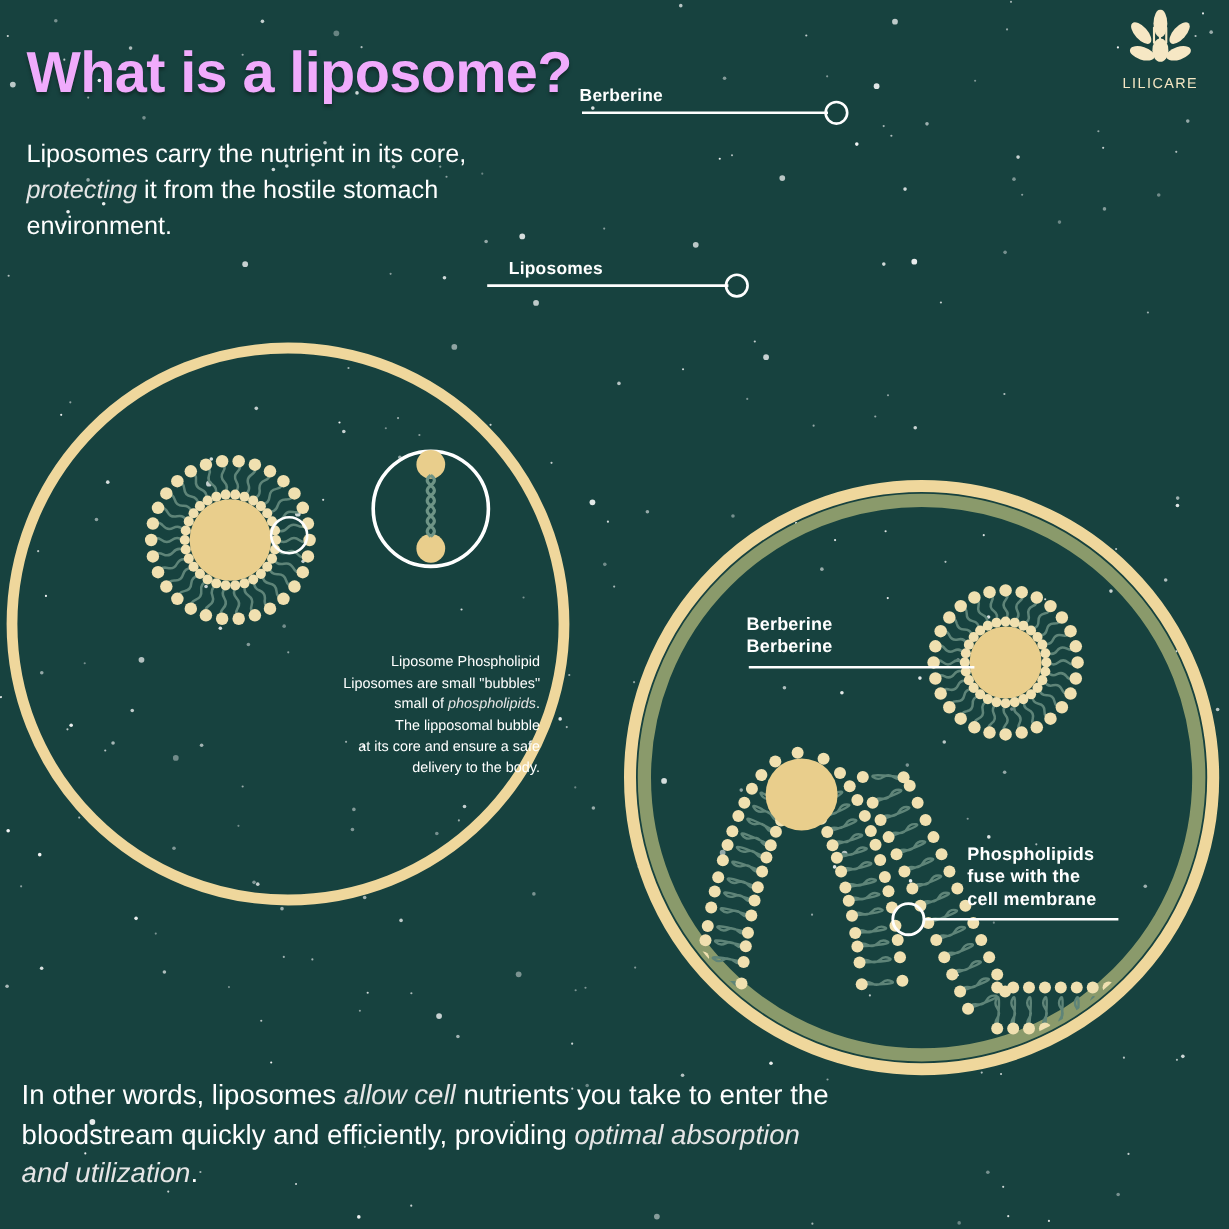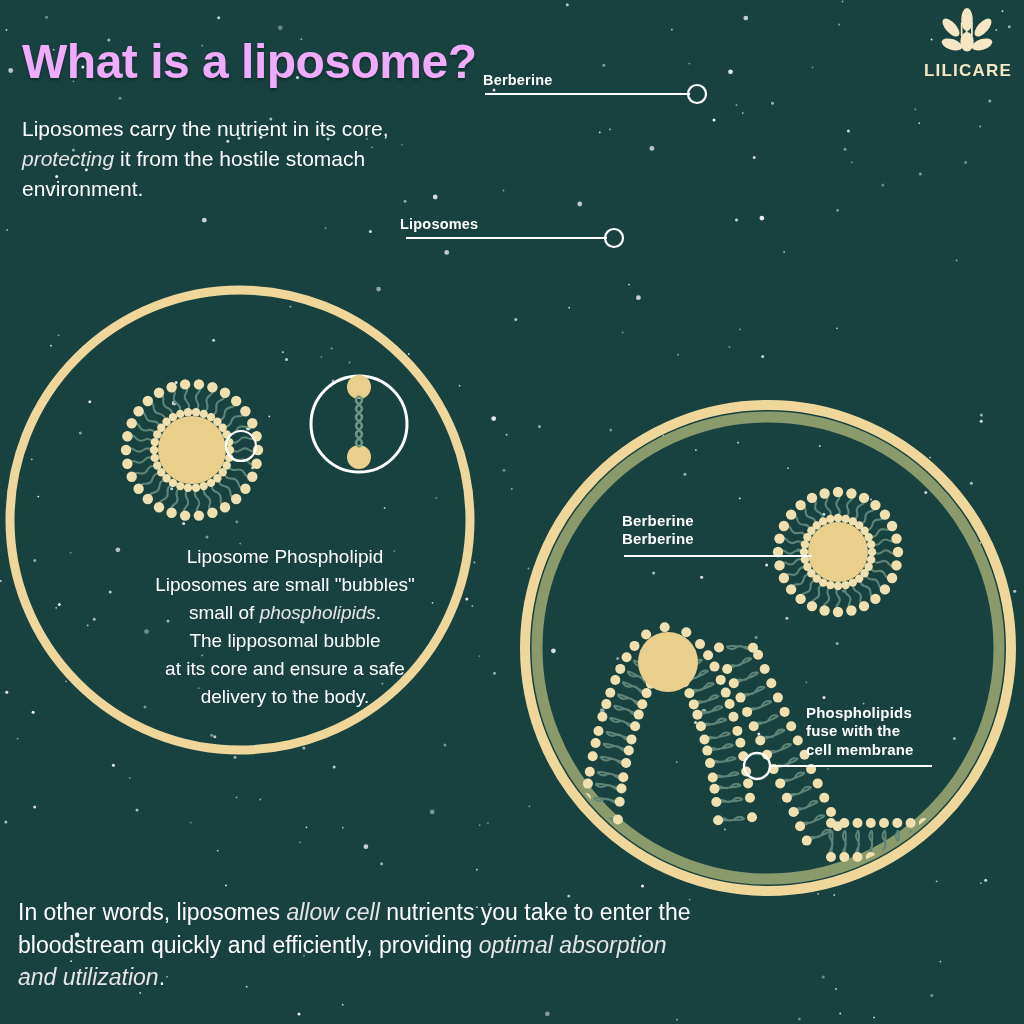--- a/index.html
+++ b/index.html
@@ -22,42 +22,42 @@
     text-shadow:0 2px 3px rgba(0,0,0,.35);
   }
   .intro {
     position:absolute; left:22px; top:114px; width:440px;
     font-size:21px; line-height:1.42; color:#FFFFFF;
   }
   .accent { color:#e5e5e5;font-style:italic; }
 
   .center-copy {
     position:absolute; left:120px; top:543px; width:330px;
-    text-align:center; font-size:19px; line-height:1.47; color:#FFFFFF;
+    text-align:right; font-size:12px; line-height:1.47; color:#FFFFFF;
   }
 
   .footer {
     position:absolute; left:18px; top:896px; width:690px;
     font-size:23px; line-height:1.42; color:#FFFFFF;
   }
 
   .callout {
     position:absolute; color:#FFFFFF; font-weight:bold;
     font-size:14.5px; line-height:1.22; letter-spacing:.2px;
   }
   .callout.big { font-size:15px; }
   #co-berberine { left:483px; top:72px; }
-  #co-liposomes { left:400px; top:216px; }
+  #co-liposomes { left:424px; top:216px; }
   #co-protected { left:622px; top:512px; }
   #co-fuse      { left:806px; top:704px; }
 
   
   .logo { position:absolute; right:14px; top:8px; width:86px; text-align:center; }
   .logo-name {
-    font-size:17px; font-weight:bold; color:#F6E7C4;
+    font-size:12px; font-weight:normal; color:#F6E7C4;
     letter-spacing:1.2px; margin-top:1px;
   }
 </style>
 </head>
 <body>
 
 <div id="stage">
 
   <svg class="layer" id="stars-layer" viewBox="0 0 1024 1024">
     <rect x="0" y="0" width="1024" height="1024" fill="#17423F"></rect>

